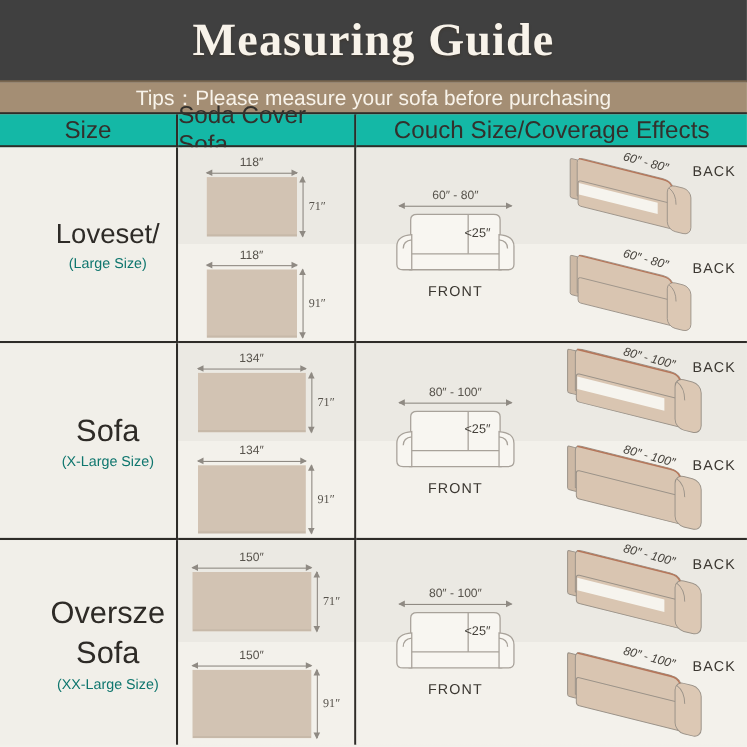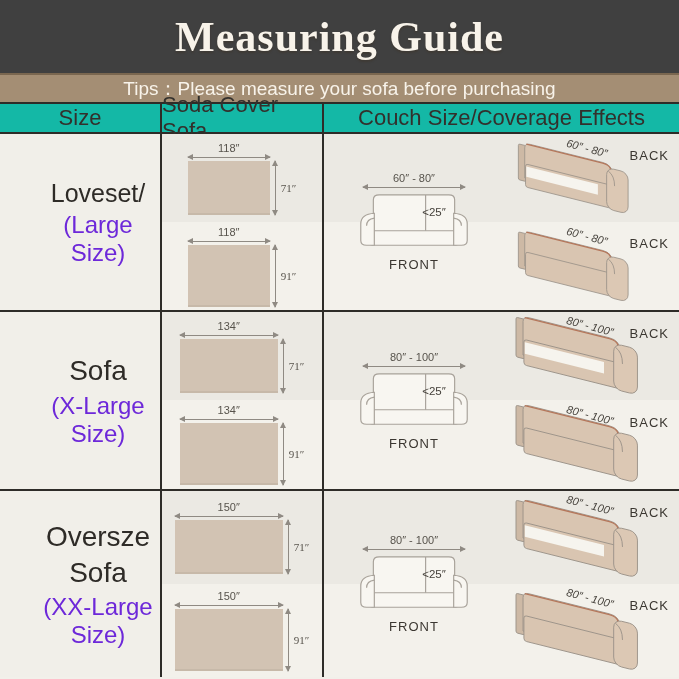--- a/index.html
+++ b/index.html
@@ -38,21 +38,21 @@
   }
   .cell{position:relative;}
   .bR{border-right:2px solid #2e2c28;}
   .bB{border-bottom:2px solid #2e2c28;}
   .size-cell{
     background:#f1efe9;display:flex;flex-direction:column;
     align-items:center;justify-content:center;text-align:center;padding-left:36px;
   }
   .size-name{font-size:25px;line-height:1.3;color:#2e2b27;}
   .size-name.big{font-size:28px;}
-  .size-sub{font-size:24px;margin-top:2px;color:#6d28d9;}
+  .size-sub{font-size:13px;margin-top:2px;color:#0f766e;}
   .banded{background:linear-gradient(to bottom,#ebe9e3 0 50%,#f3f1eb 50% 100%);}
   
   .cover-cell{display:flex;flex-direction:column;}
   .cover-half{height:50%;display:flex;align-items:center;justify-content:center;}
   .cover-block{display:flex;flex-direction:column;}
   .cb-top{display:flex;flex-direction:column;align-items:center;gap:3px;width:var(--fw);}
   .cb-main{display:flex;gap:5px;margin-top:3px;font-family:Liberation Serif, serif;}
   .fabric{width:var(--fw);height:var(--fh);background:#d2c3b3;box-shadow:inset 0 -2px 0 rgba(0,0,0,.05);}
   .dim-text{font-size:11px;color:#57534c;white-space:nowrap;}
   .vlabel{align-self:center;}

